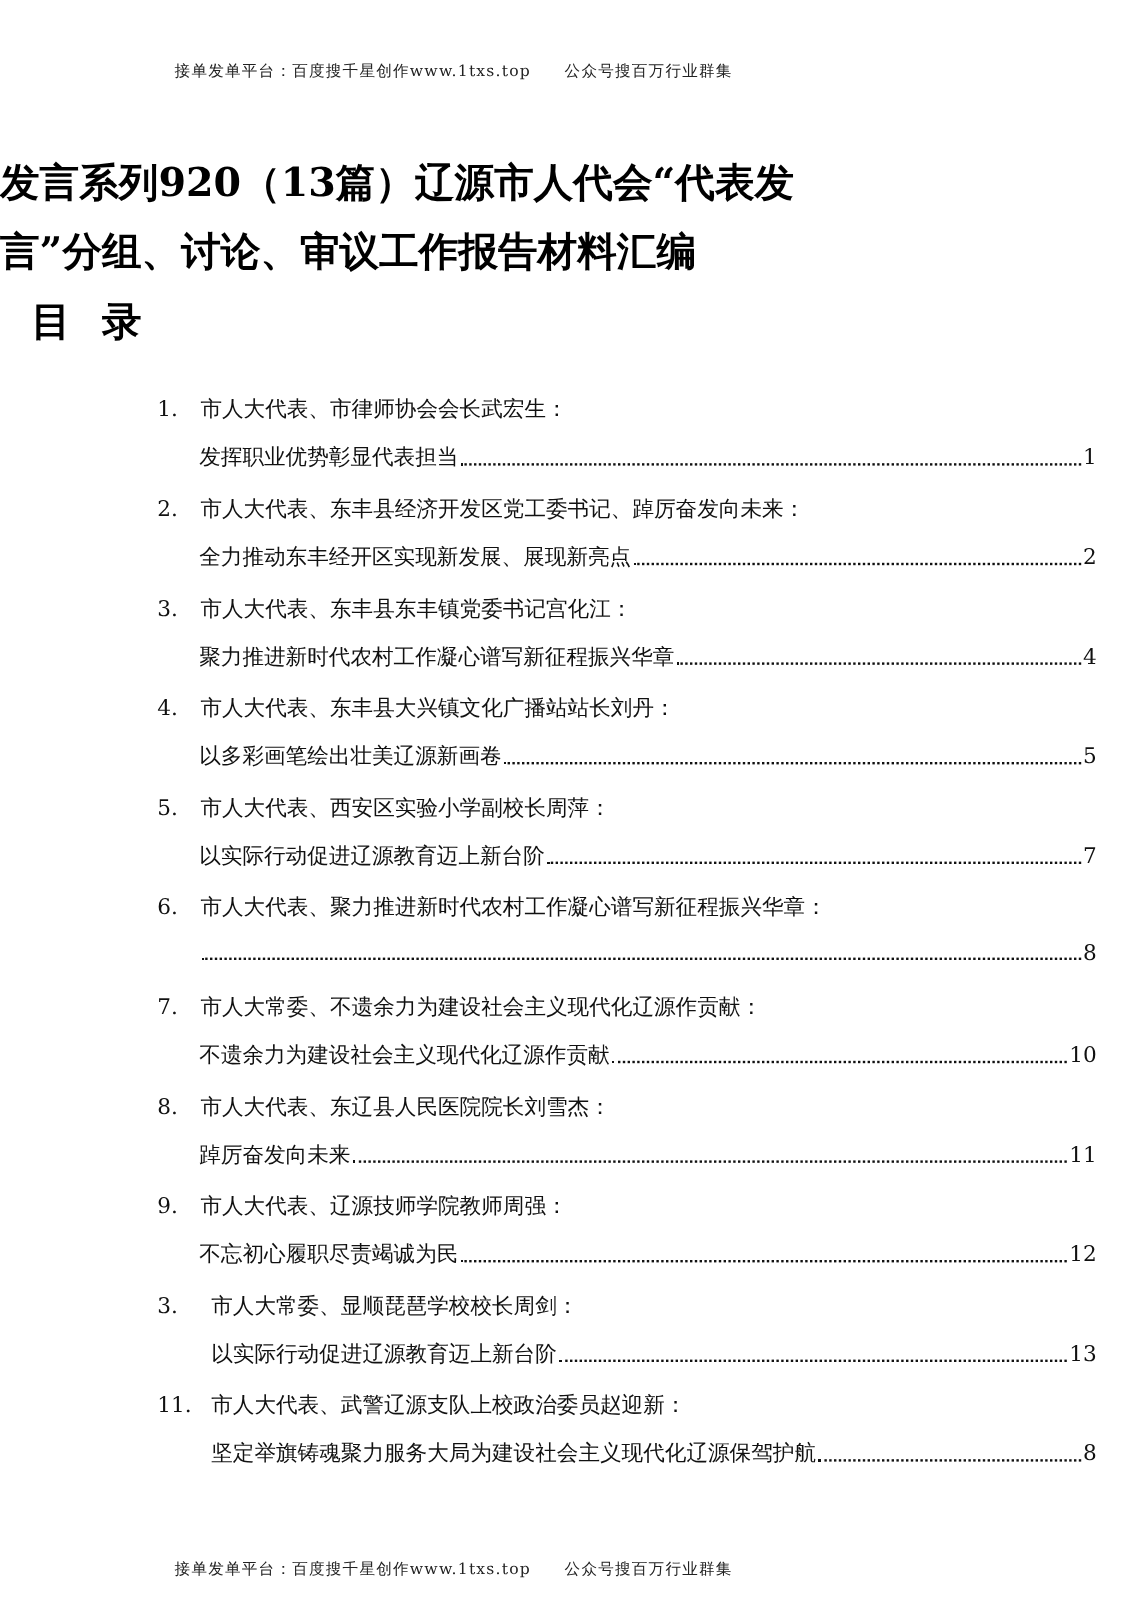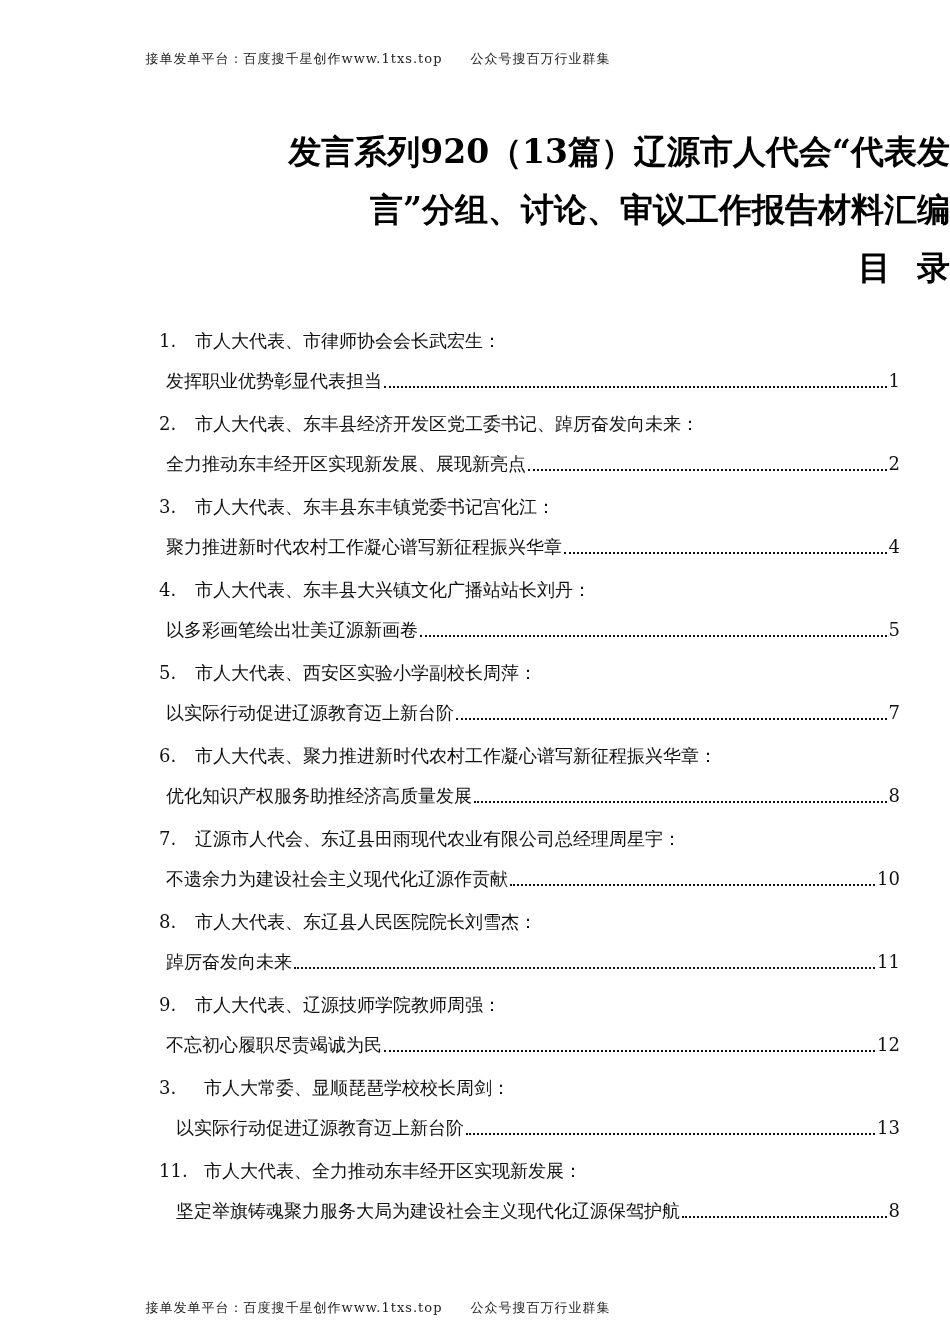--- a/index.html
+++ b/index.html
@@ -9,36 +9,35 @@
     }
     .watermark {
       position: absolute; left: 0; width: 756px; text-align: center;
       font-family: "DejaVu Serif", serif; font-size: 13px; color: #222;
       letter-spacing: 1px;
     }
     .watermark .gap { display: inline-block; width: 28px; }
     .wm-top { top: 50px; }
     .wm-bottom { top: 1299px; }
     .title {
-      position: absolute; left: 0; width: 950px; text-align: right;
+      position: absolute; left: 0; width: 950px; text-align: left;
       font-family: "DejaVu Serif", serif; font-weight: bold; font-size: 33px;
       letter-spacing: 0px; color: #000;
     }
     .t1 { top: 130px; }
     .t2 { top: 188px; }
     .t3 { top: 246px; letter-spacing: 26px; padding-left: 26px; }
     .toc { position: absolute; left: 0; top: 0; width: 950px; }
     .entry-head {
       position: absolute; left: 131px; font-size: 18px; color: #111;
       white-space: nowrap;
-      margin-left: 28px;
     }
     .entry-head .num { display: inline-block; width: 36px; }
     .entry-line {
-      position: absolute; left: 166px; right: 50px; font-size: 18px;
+      position: absolute; left: 166px; right: 36px; font-size: 18px;
       display: flex; align-items: baseline; white-space: nowrap;
     }
     .entry-line .dots {
       flex: 1; overflow: hidden; margin: 0 2px;
       border-bottom: 2px dotted #111; height: 1px; align-self: flex-end;
       margin-bottom: 5px;
     }
     .entry-line .page { font-size: 18px; }
   </style>
 </head>
@@ -84,26 +83,25 @@
 
   <div class="entry-head" style="top:661px"><span class="num">5.</span><span>市人大代表、西安区实验小学副校长周萍：</span></div>
   <div class="entry-line" style="top:701px">
       <span>以实际行动促进辽源教育迈上新台阶</span>
       <span class="dots"></span>
       <span class="page">7</span>
     </div>
 
   <div class="entry-head" style="top:744px"><span class="num">6.</span><span>市人大代表、聚力推进新时代农村工作凝心谱写新征程振兴华章：</span></div>
   <div class="entry-line" style="top:784px">
-      <span>优化知识产权服务助推经济高质量发展</span>
       <span class="dots"></span>
       <span class="page">8</span>
     </div>
 
-  <div class="entry-head" style="top:827px"><span class="num">7.</span><span>辽源市人代会、东辽县田雨现代农业有限公司总经理周星宇：</span></div>
+  <div class="entry-head" style="top:827px"><span class="num">7.</span><span>市人大常委、不遗余力为建设社会主义现代化辽源作贡献：</span></div>
   <div class="entry-line" style="top:867px">
       <span>不遗余力为建设社会主义现代化辽源作贡献</span>
       <span class="dots"></span>
       <span class="page">10</span>
     </div>
 
   <div class="entry-head" style="top:910px"><span class="num">8.</span><span>市人大代表、东辽县人民医院院长刘雪杰：</span></div>
   <div class="entry-line" style="top:950px">
       <span>踔厉奋发向未来</span>
       <span class="dots"></span>
@@ -117,21 +115,21 @@
       <span class="page">12</span>
     </div>
 
   <div class="entry-head" style="top:1076px"><span class="num" style="width:45px">3.</span><span>市人大常委、显顺琵琶学校校长周剑：</span></div>
   <div class="entry-line" style="top:1116px; left:176px">
       <span>以实际行动促进辽源教育迈上新台阶</span>
       <span class="dots"></span>
       <span class="page">13</span>
     </div>
 
-  <div class="entry-head" style="top:1159px"><span class="num" style="width:45px">11.</span><span>市人大代表、全力推动东丰经开区实现新发展：</span></div>
+  <div class="entry-head" style="top:1159px"><span class="num" style="width:45px">11.</span><span>市人大代表、武警辽源支队上校政治委员赵迎新：</span></div>
   <div class="entry-line" style="top:1199px; left:176px">
       <span>坚定举旗铸魂聚力服务大局为建设社会主义现代化辽源保驾护航</span>
       <span class="dots"></span>
       <span class="page">8</span>
     </div>
 </div>
 
 <div class="watermark wm-bottom">
   <span>接单发单平台：百度搜千星创作www.1txs.top</span><span class="gap"></span><span>公众号搜百万行业群集</span>
 </div>

